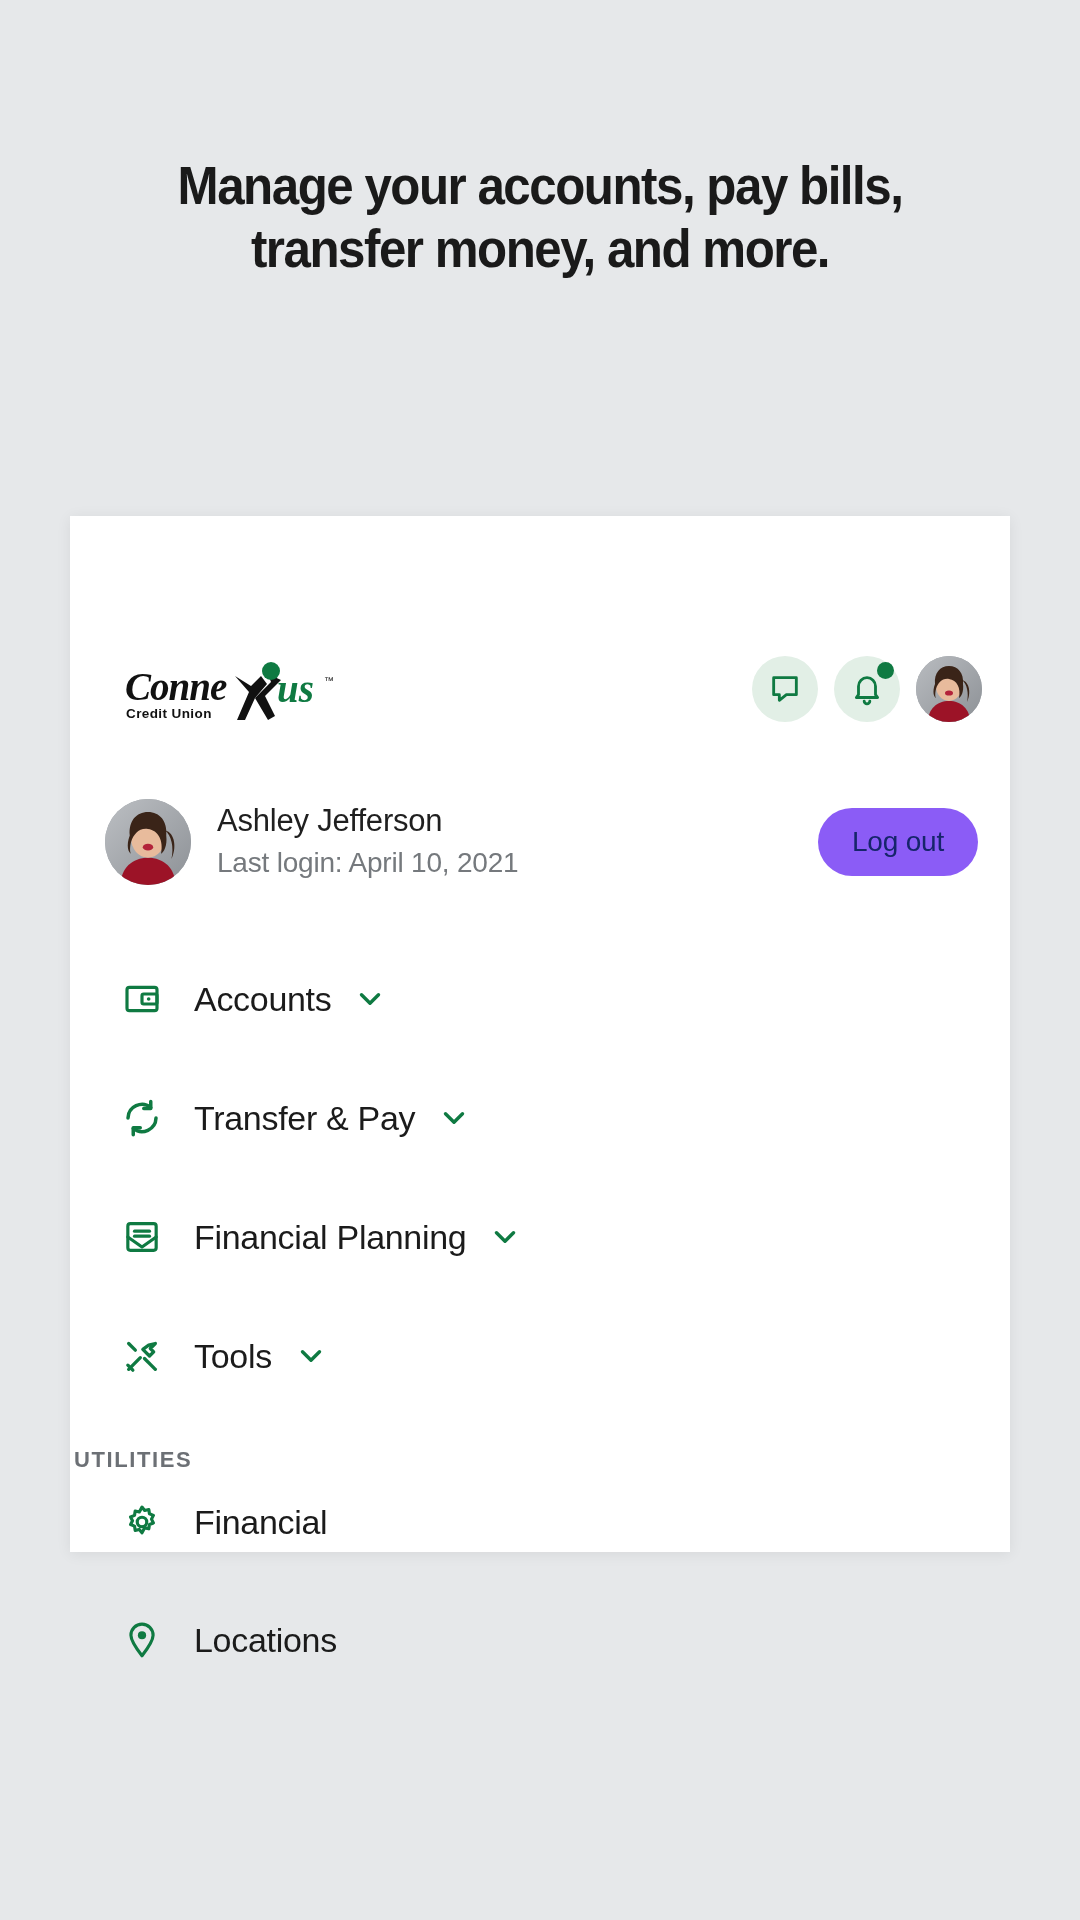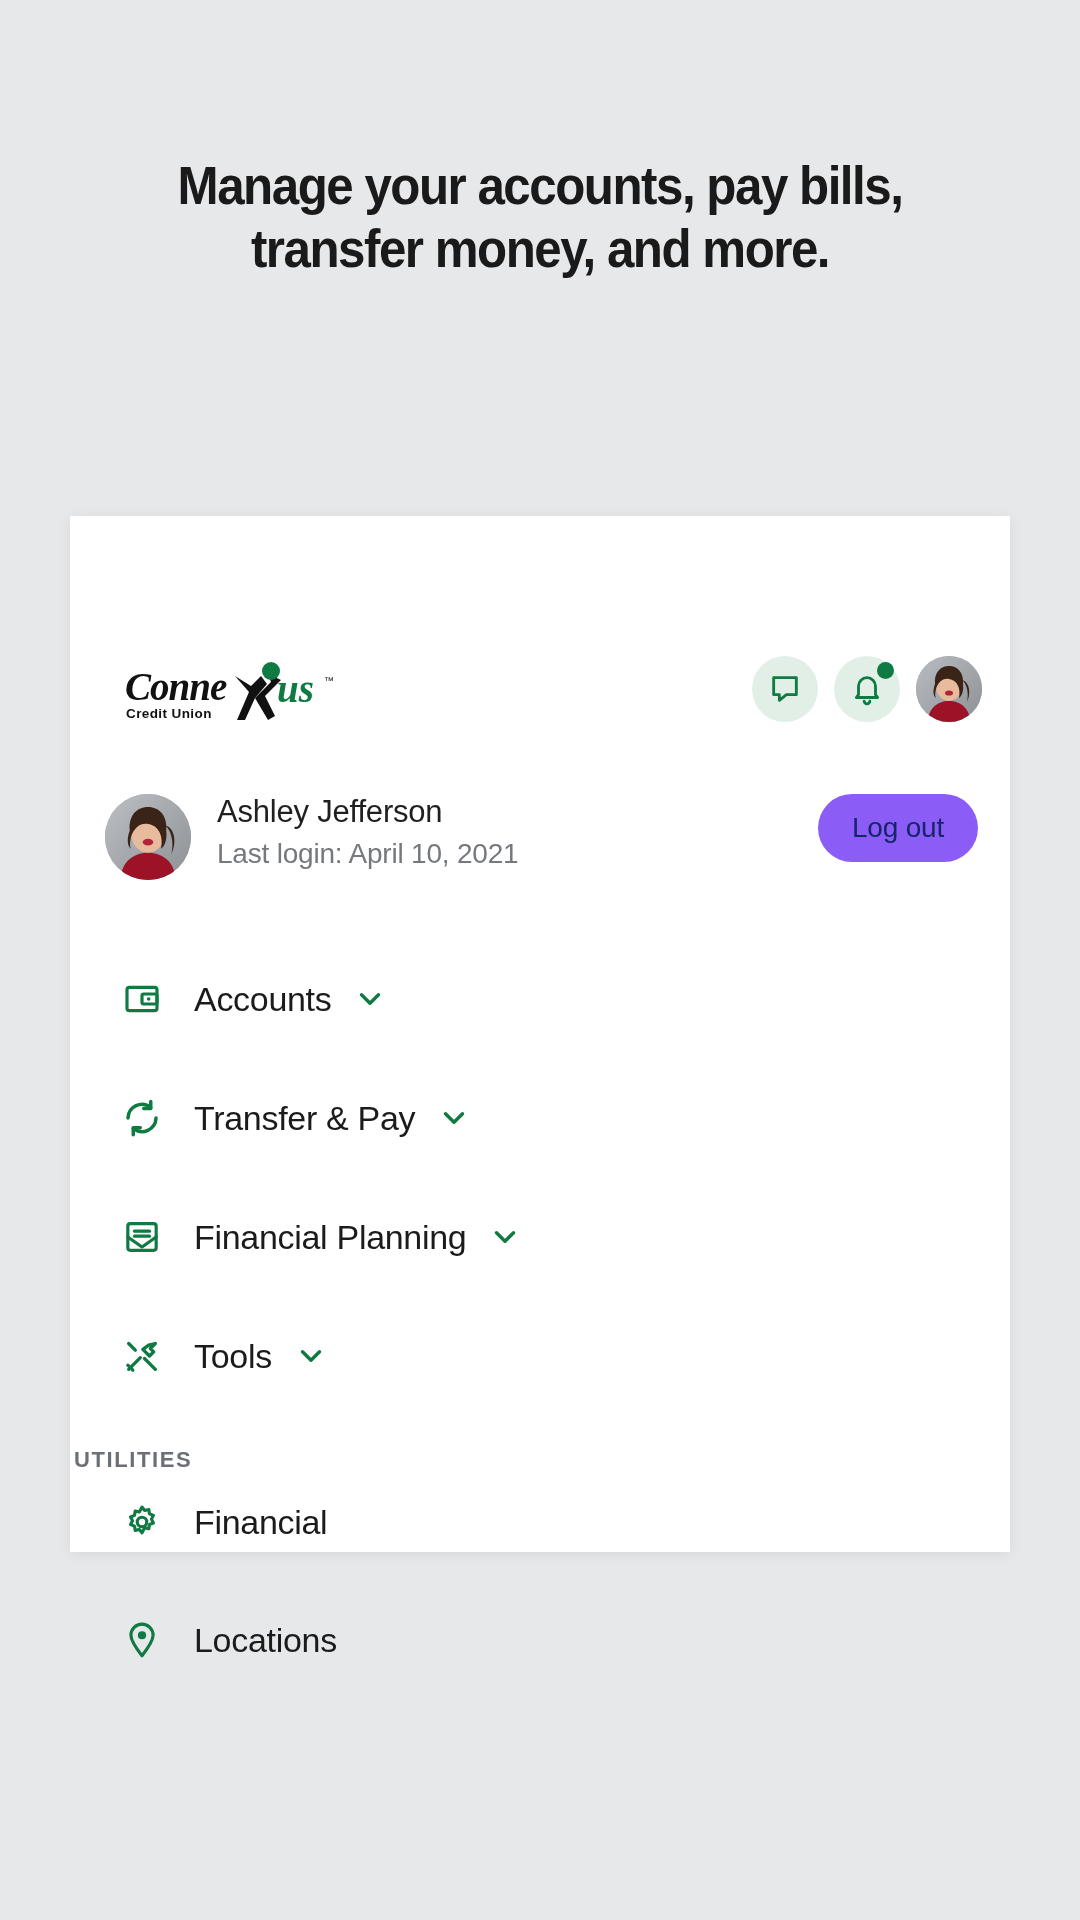--- a/index.html
+++ b/index.html
@@ -107,21 +107,21 @@
   .avatar .ph { position: absolute; inset: 0; }
 
   
   .user-row {
     position: absolute;
     left: 0;
     top: 278px;
     width: 940px;
     height: 96px;
     display: flex;
-    align-items: flex-start;
+    align-items: center;
     padding: 0 32px 0 35px;
     box-sizing: border-box;
   }
   .user-text {
     margin-left: 26px;
     flex: 1;
   }
   .user-name {
     font-size: 31px;
     color: #1f1f1f;

